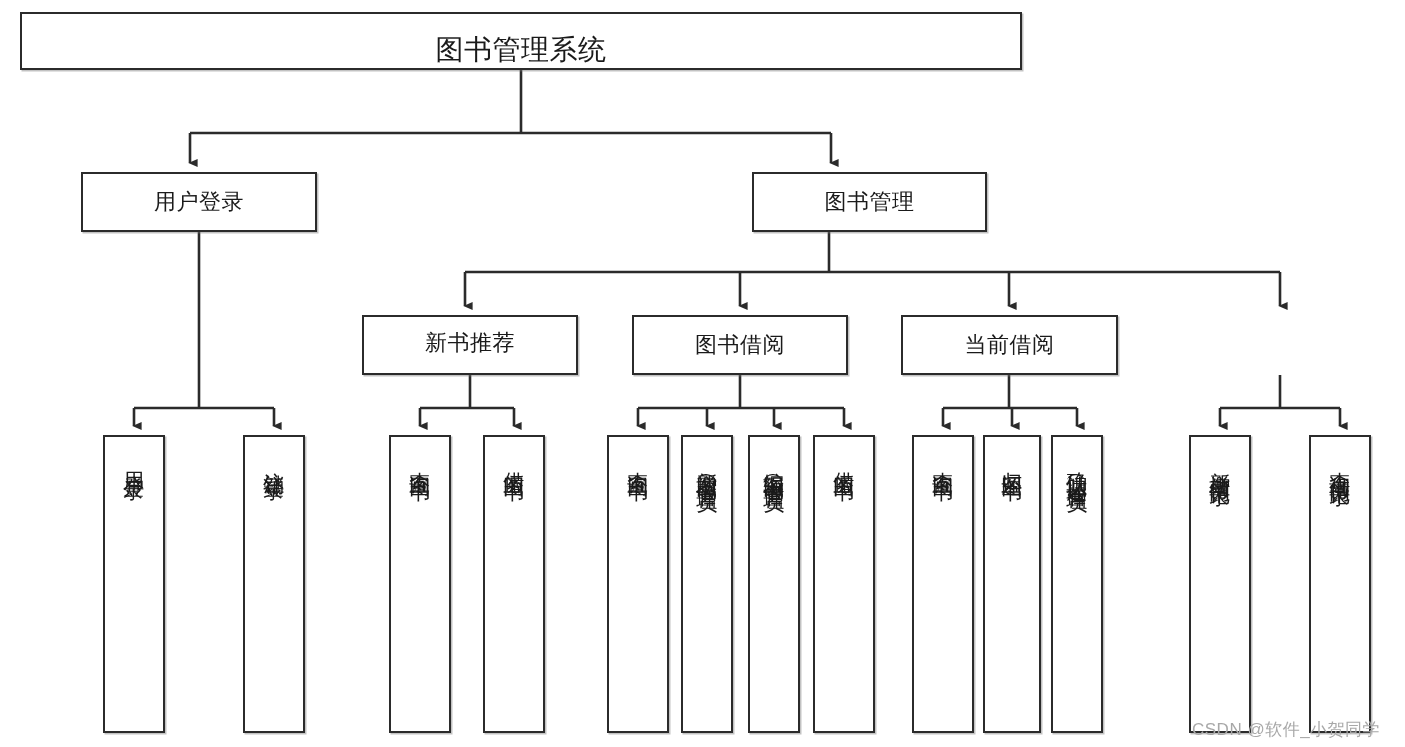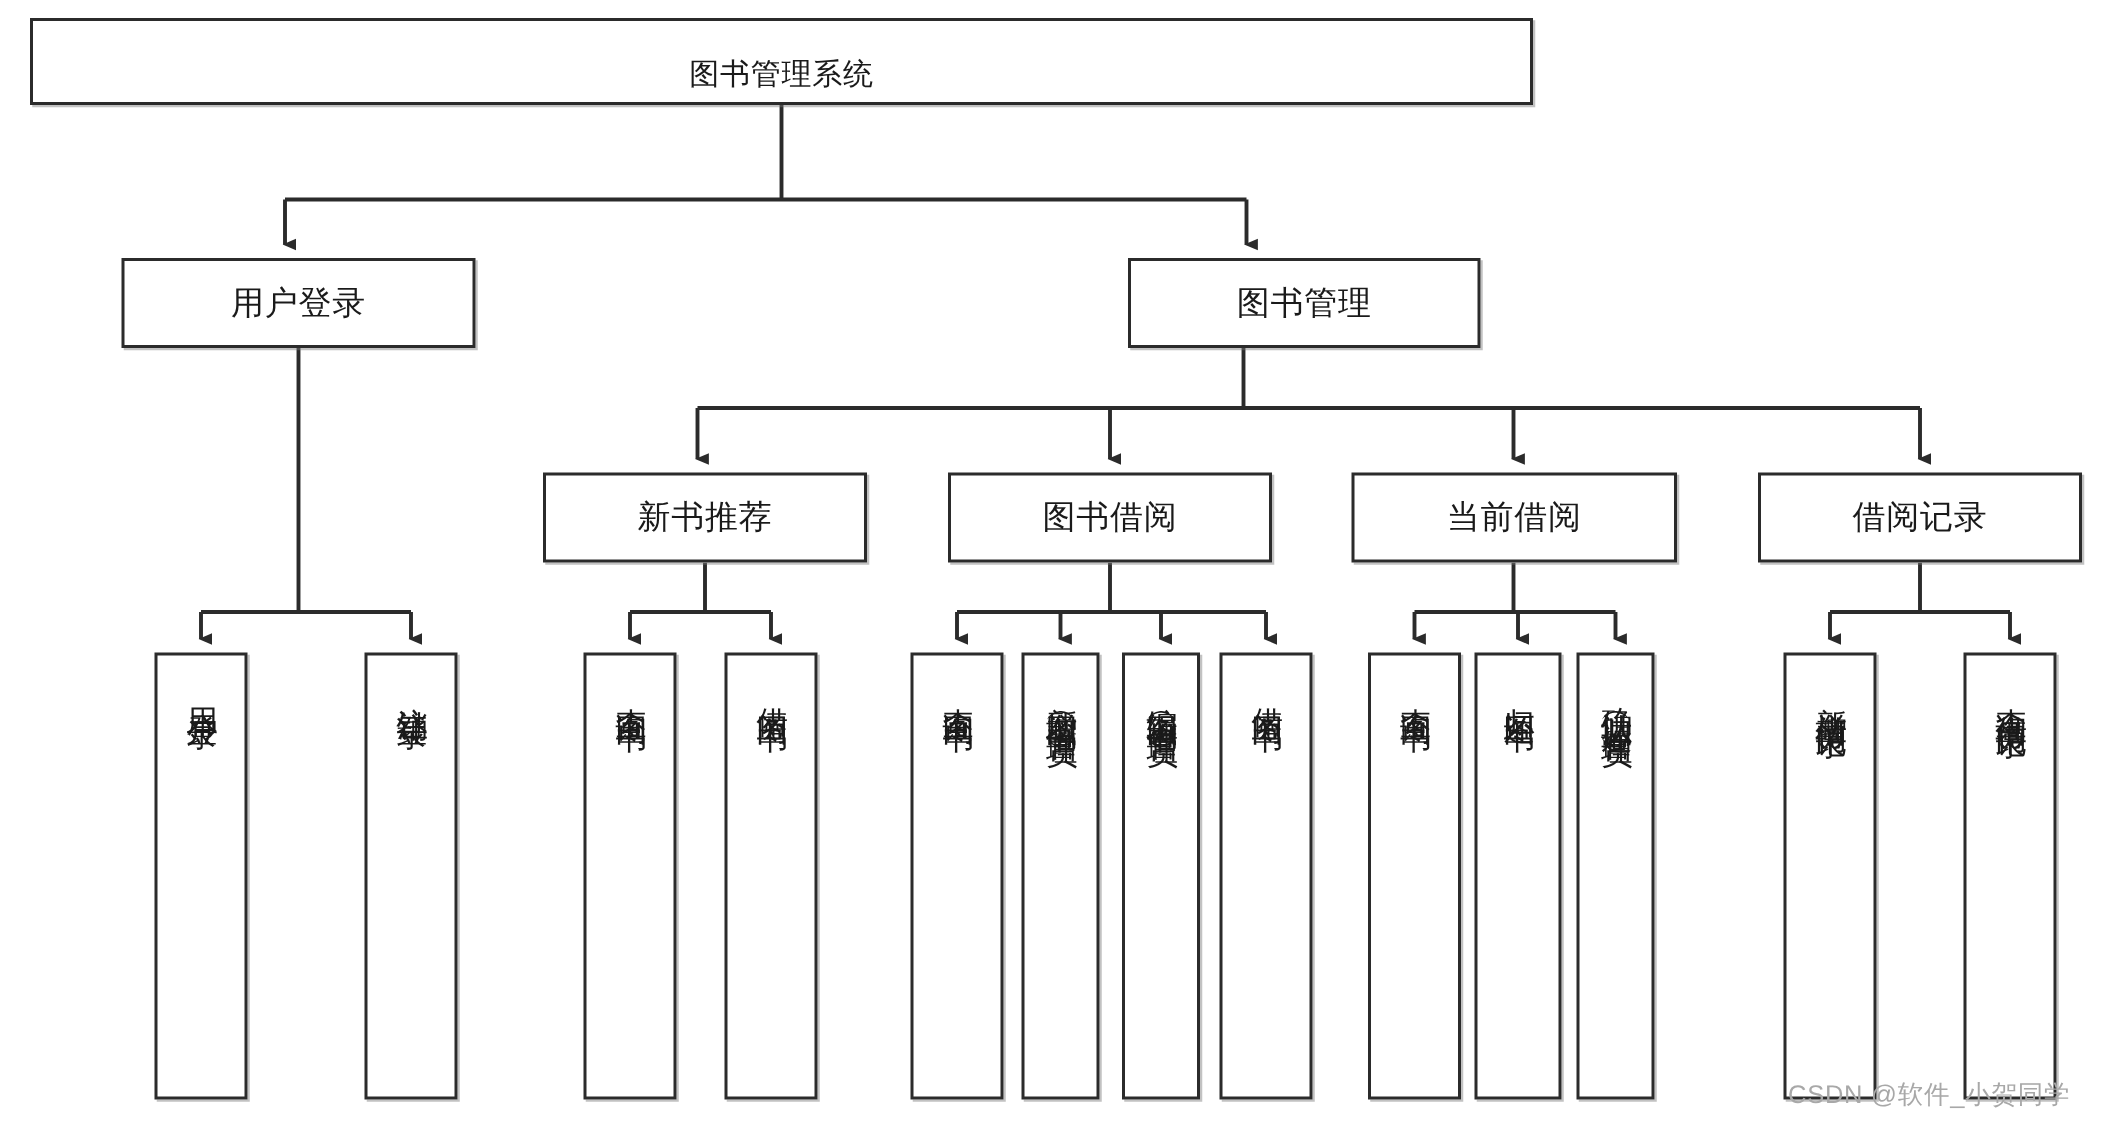--- a/index.html
+++ b/index.html
@@ -47,21 +47,21 @@
     align-items: flex-start;
     padding-top: 18px;
   }
   .node.vertical .label {
     writing-mode: vertical-rl;
     text-orientation: upright;
     letter-spacing: 3px;
     white-space: normal;
     font-size: 21px;
   }
-  .node.lvl1 .label { font-size: 20px; margin-top: 18px; }
+  .node.lvl1 .label { font-size: 28px; margin-top: 18px; }
   .node.lvl2 .label { font-size: 22px; }
   .node.lvl3 .label { font-size: 22px; }
   .watermark {
     position: absolute;
     font-size: 17px;
     color: #a8a8a8;
     white-space: nowrap;
     letter-spacing: 0.5px;
   }
 </style>
@@ -124,31 +124,28 @@
     <span class="label">图书管理系统</span>
   </div>
 
   <div class="node lvl2" style="left: 81px; top: 172px; width: 236px; height: 60px;">
     <span class="label">用户登录</span>
   </div>
   <div class="node lvl2" style="left: 711px; top: 172px; width: 235px; height: 60px; margin-left: 41px;">
     <span class="label">图书管理</span>
   </div>
 
-  <div class="node lvl3" style="left: 362px; top: 315px; width: 216px; height: 60px;">
+  <div class="node lvl3" style="left: 362px; top: 315px; width: 216px; height: 60px; font-family: Liberation Mono, monospace;">
     <span class="label">新书推荐</span>
   </div>
   <div class="node lvl3" style="left: 901px; top: 315px; width: 217px; height: 60px;">
     <span class="label">当前借阅</span>
   </div>
   <div class="node lvl3" style="left: 632px; top: 315px; width: 216px; height: 60px;">
     <span class="label">图书借阅</span>
-  </div>
-  <div class="node lvl3" style="left: 1172px; top: 315px; width: 216px; height: 60px;">
-    <span class="label">借阅记录</span>
   </div>
 
   <div class="node vertical" style="left: 103px; top: 435px; width: 62px; height: 298px;">
     <span class="label">用户登录</span>
   </div>
   <div class="node vertical" style="left: 243px; top: 435px; width: 62px; height: 298px;">
     <span class="label">注销登录</span>
   </div>
   <div class="node vertical" style="left: 389px; top: 435px; width: 62px; height: 298px;">
     <span class="label">查询图书</span>

